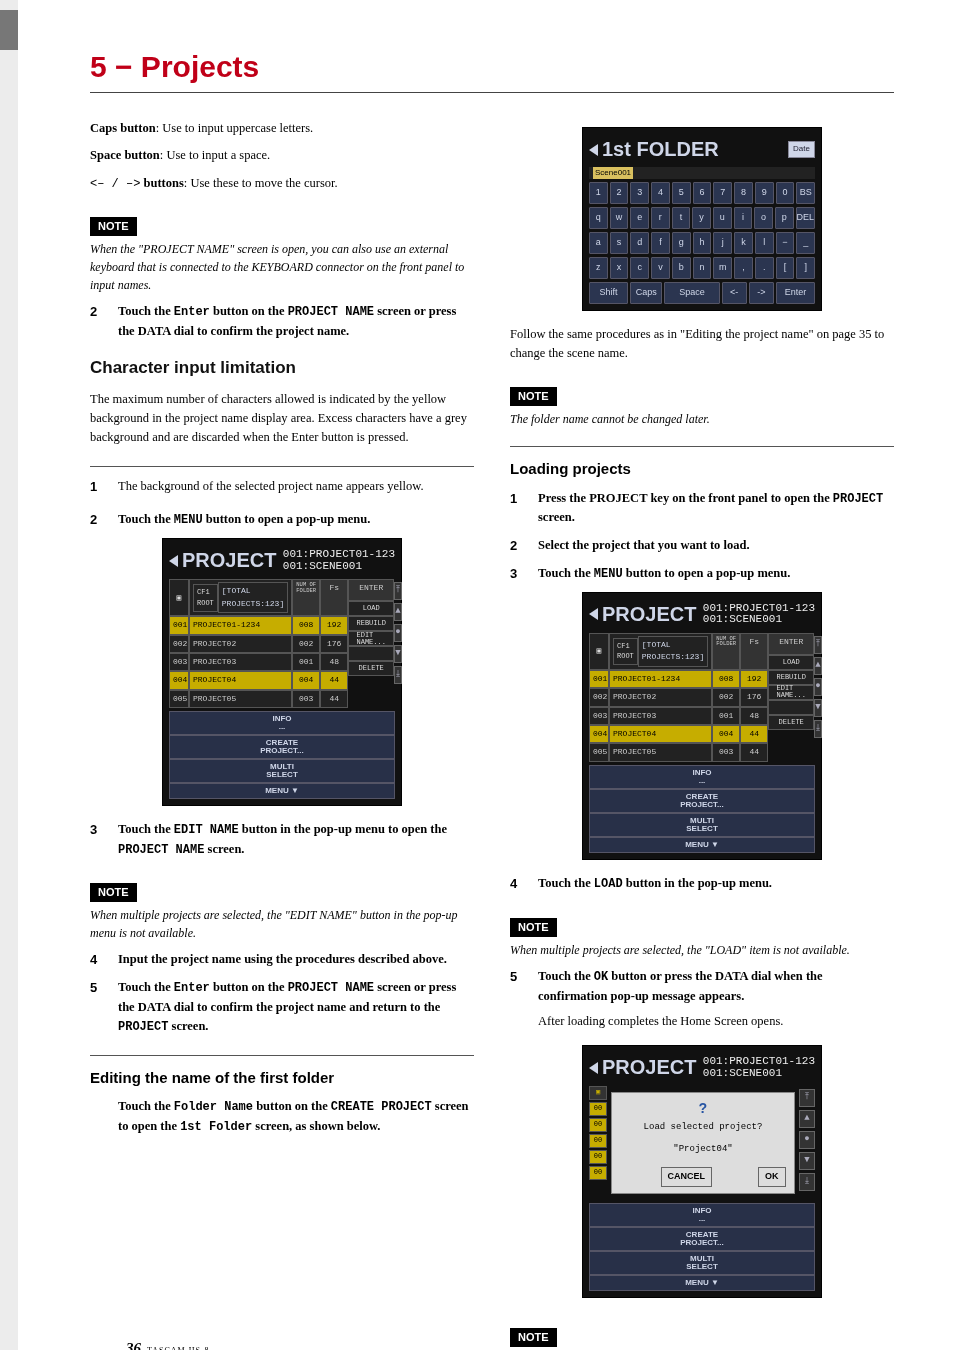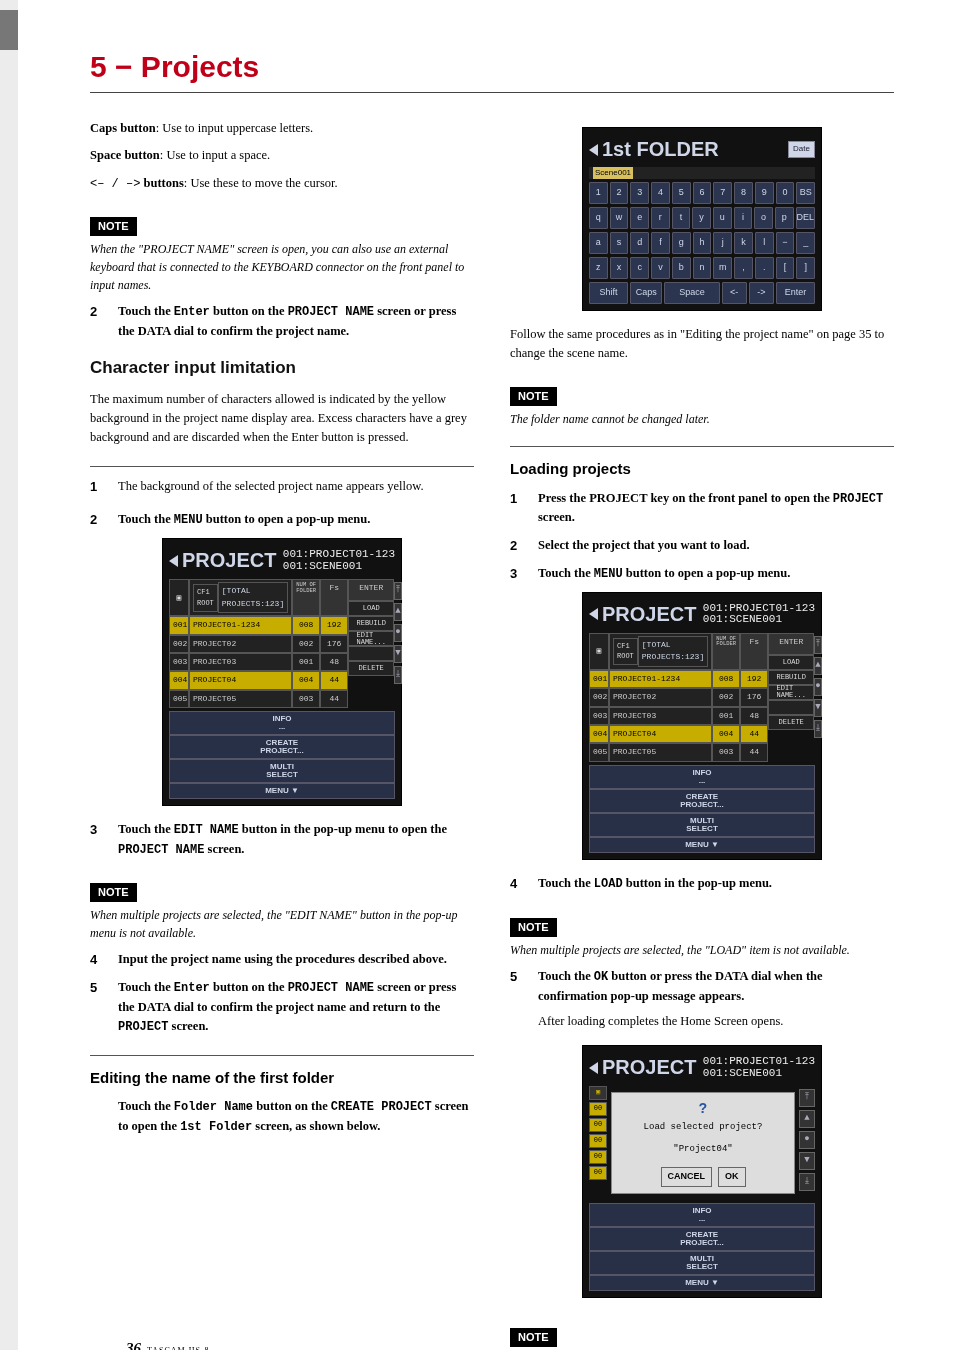--- a/index.html
+++ b/index.html
@@ -47,21 +47,21 @@
   .kbd-title { font-size:20px; font-weight:bold; color:#cfd6e8; flex:1; }
   .date-btn { background:#cfd6e8; color:#223; font-size:8px; padding:1px 4px; border:1px solid #889; }
   .scene-bar { width:100%; height:12px; background:#222; color:#d9c05f; font-size:8px; padding:0 4px; display:flex; align-items:center; }
   .scene-bar span.hl { background:#d9c05f; color:#000; padding:0 2px; }
   .key-row { display:flex; gap:2px; margin-top:3px; }
   .key { flex:1; background:#2b3550; color:#cfd6e8; border:1px solid #556; font-size:9px; text-align:center; padding:3px 0; border-radius:1px; }
 
   .confirm-box { background:#ddd; color:#000; border:1px solid #888; padding:6px; margin:6px 4px; font-size:9px; text-align:center; }
   .confirm-box .qmark { font-size:14px; color:#2654a3; font-weight:bold; }
   .confirm-btns { display:flex; justify-content:center; gap:6px; margin-top:10px; }
-  .confirm-btns div { border:1px solid #666; padding:2px 6px; font-size:9px; font-family:Arial; font-weight:bold; }
+  .confirm-btns div { border:1px solid #666; padding:2px 6px; font-size:9px; font-family:Arial; font-weight:bold;margin-left:40px; }
   .side-icons { display:flex; flex-direction:column; gap:3px; margin-top:3px; width:16px; }
   .side-icons div { background:#333; border:1px solid #666; color:#aab; font-size:9px; height:18px; display:flex; align-items:center; justify-content:center; }
   .side-marks { color:#cfd6e8; font-size:8px; }
 </style>
 </head>
 <body>
 <div class="side-stripe"></div>
 <div class="page">
 
 <h1 class="chapter-title">5 − Projects</h1>

